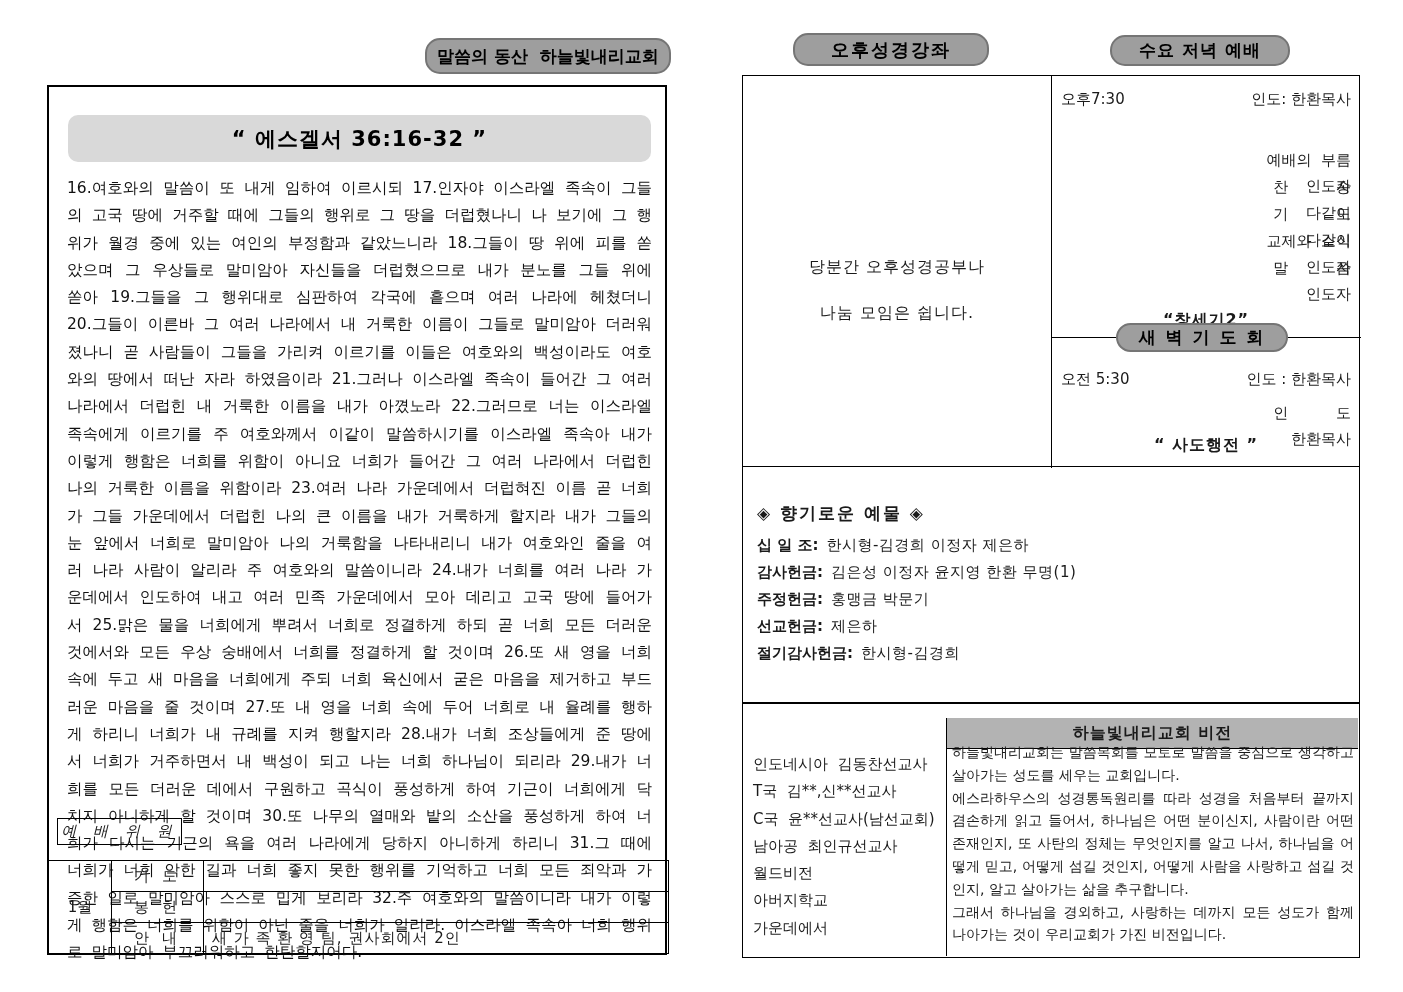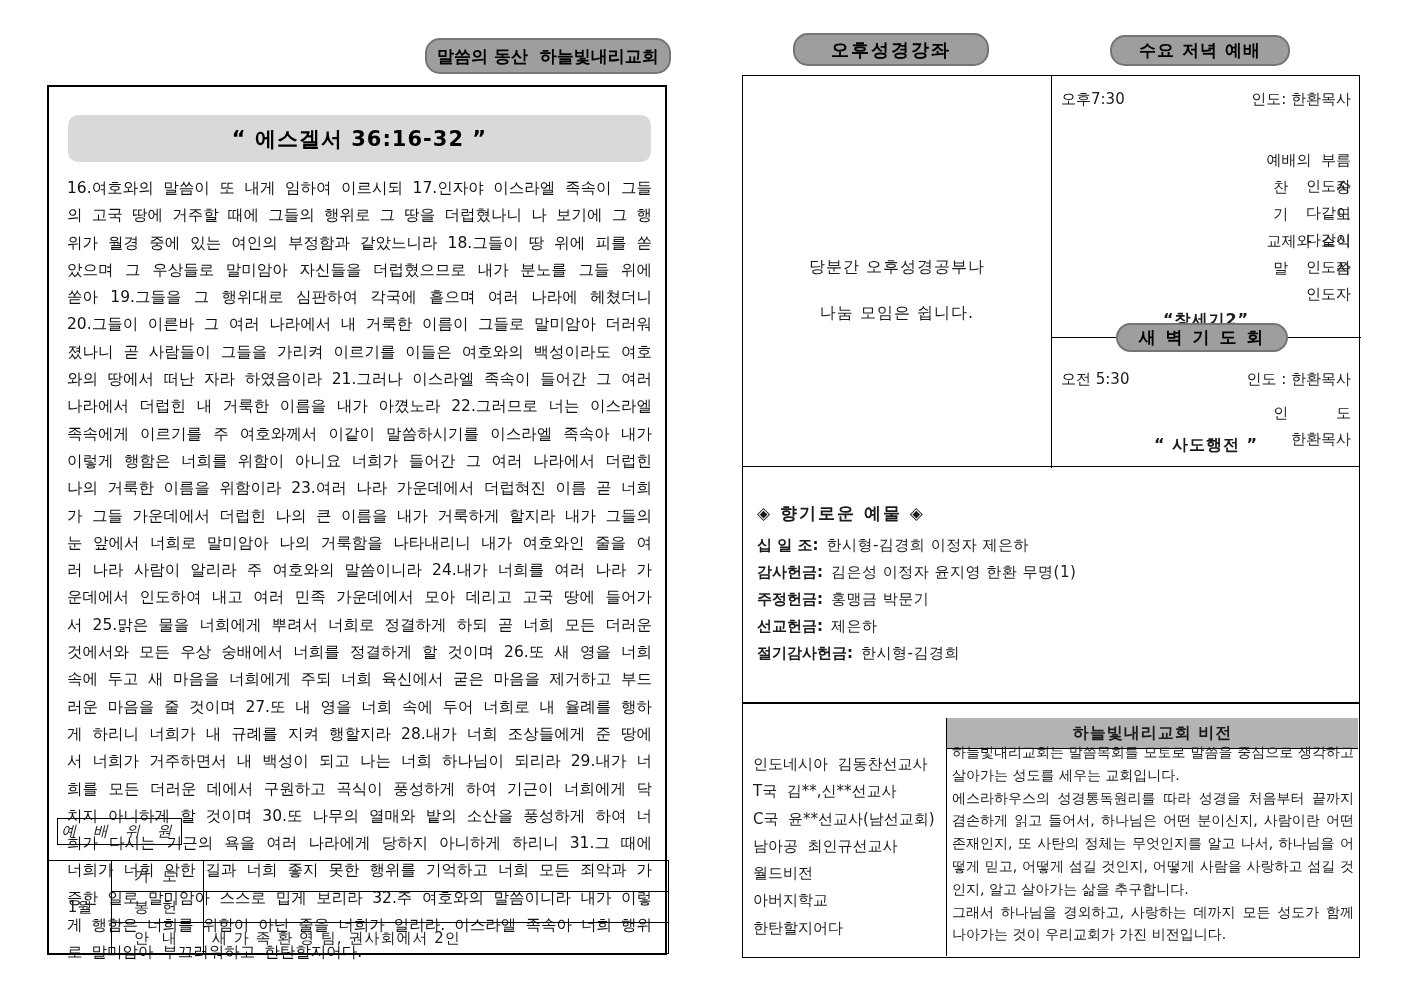--- a/index.html
+++ b/index.html
@@ -212,21 +212,21 @@
   <div class="bt-header abs" style="left:203px; top:0; width:412px; height:31px; border-left:1.5px solid #000;margin-top:15px;">하늘빛내리교회  비전</div>
   <div class="v-divider" style="left:203px; top:31px; height:222px;"></div>
 
   <div class="abs" style="left:10px; top:48px; width:190px;">
     <div class="mission-line">인도네시아  김동찬선교사</div>
     <div class="mission-line">T국  김**,신**선교사</div>
     <div class="mission-line">C국  윤**선교사(남선교회)</div>
     <div class="mission-line">남아공  최인규선교사</div>
     <div class="mission-line">월드비전</div>
     <div class="mission-line">아버지학교</div>
-    <div class="mission-line">한탄할지어다</div>
+    <div class="mission-line">가운데에서</div>
   </div>
 
   <div class="abs" style="left:209px; top:38px; width:402px;">
     <div class="vision-para">  하늘빛내리교회는 말씀목회를 모토로 말씀을 중심으로 생각하고 살아가는 성도를 세우는 교회입니다.</div>
     <div class="vision-para">  에스라하우스의 성경통독원리를 따라 성경을 처음부터 끝까지 겸손하게 읽고 들어서, 하나님은 어떤 분이신지, 사람이란 어떤 존재인지, 또 사탄의 정체는 무엇인지를 알고 나서, 하나님을 어떻게 믿고, 어떻게 섬길 것인지, 어떻게 사람을 사랑하고 섬길 것인지, 알고 살아가는 삶을 추구합니다.</div>
     <div class="vision-para">  그래서 하나님을 경외하고, 사랑하는 데까지 모든 성도가 함께 나아가는 것이 우리교회가 가진 비전입니다.</div>
   </div>
 </div>
 
 </body></html>

